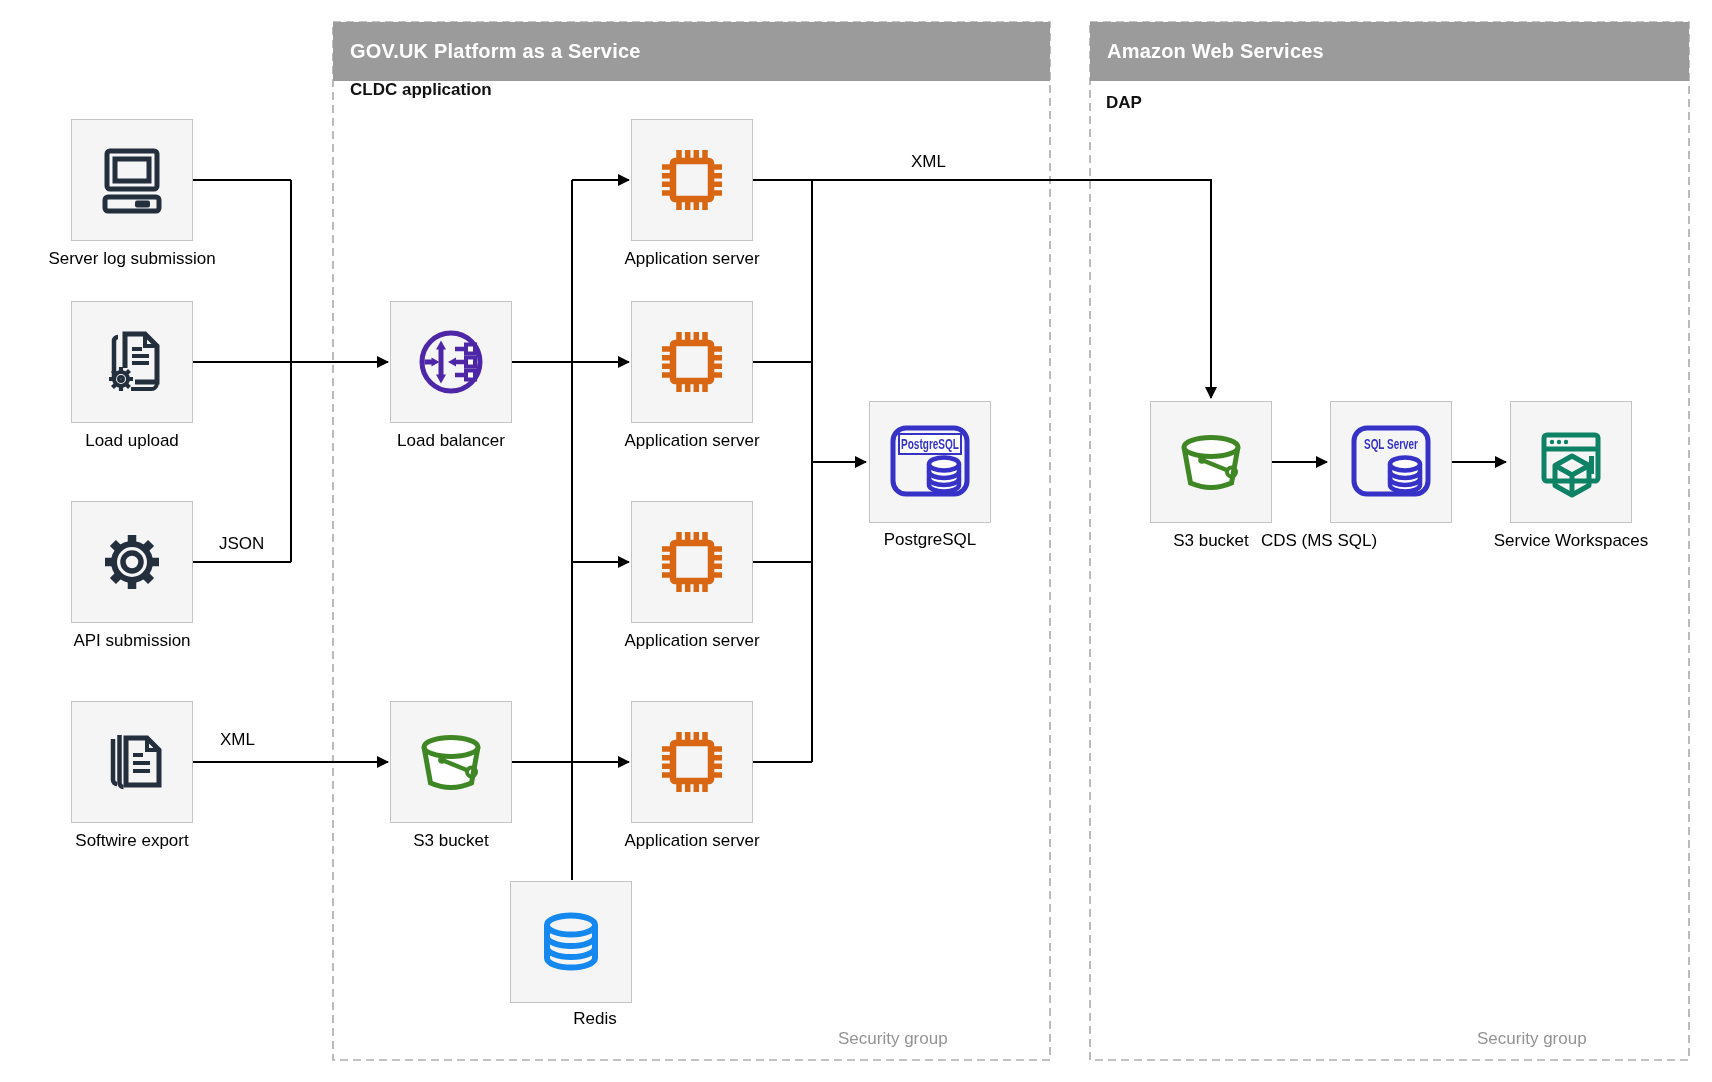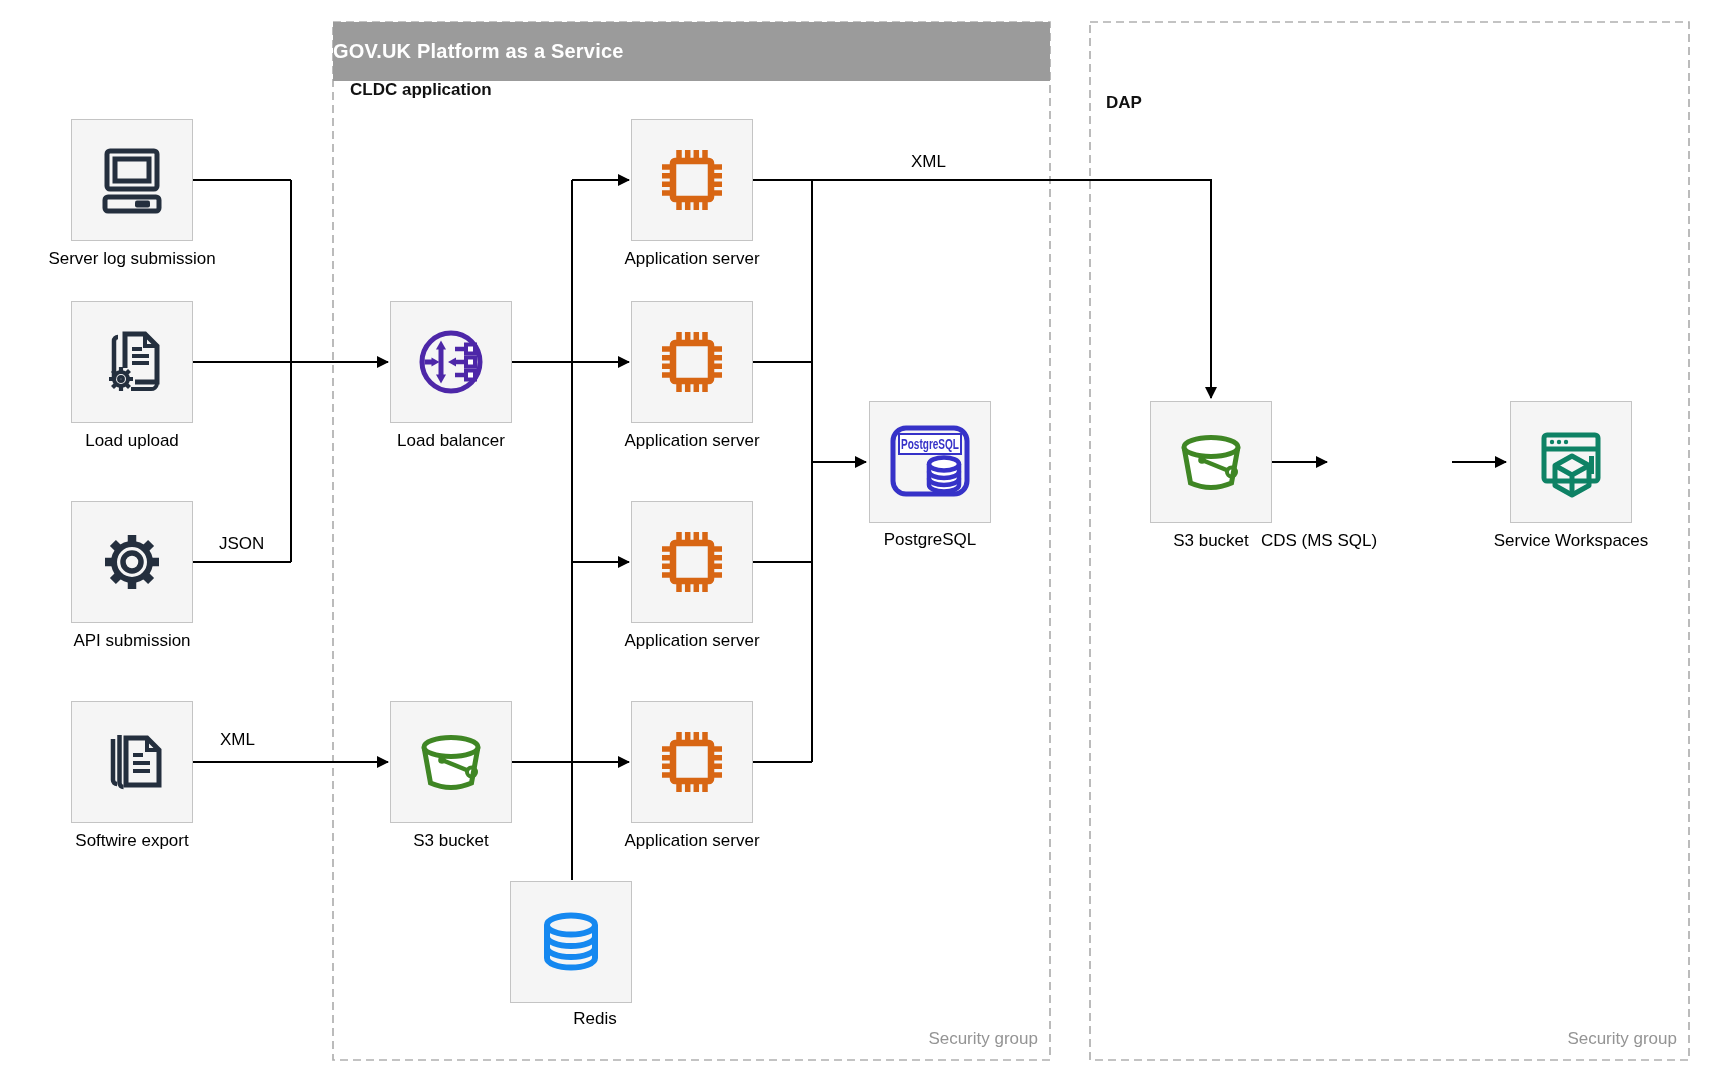--- a/index.html
+++ b/index.html
@@ -4,24 +4,24 @@
 <style>
   html,body{margin:0;padding:0;background:#ffffff;}
   body{width:1712px;height:1082px;overflow:hidden;
        font-family:"Liberation Sans","DejaVu Sans",sans-serif;}
   .diagram{position:relative;width:1712px;height:1082px;background:#fff;}
 
   
   #edge-layer{position:absolute;left:0;top:0;z-index:1;}
   .group-header{position:absolute;z-index:2;height:59px;line-height:59px;
       background:var(--header-gray);color:#fff;font-size:20px;font-weight:bold;
-      box-sizing:border-box;letter-spacing:.2px;}
+      padding-left:17px;box-sizing:border-box;letter-spacing:.2px;}
   .group-sublabel{position:absolute;z-index:2;font-size:17px;font-weight:bold;color:#111;}
   .security-label{position:absolute;z-index:2;font-size:17px;color:var(--muted-text);
-      width:200px;text-align:right;}
+      width:200px;text-align:left;}
 
   .node{position:absolute;z-index:3;width:122px;height:122px;box-sizing:border-box;
       background:var(--box-fill);border:1.5px solid var(--box-border);
       display:flex;align-items:center;justify-content:center;}
   .node-label{position:absolute;z-index:3;width:240px;text-align:center;
       font-size:17px;color:#000;}
   .edge-label{position:absolute;z-index:3;font-size:17px;color:#000;}
 
   
   .edge{stroke:#000;stroke-width:2;fill:none;}
@@ -107,20 +107,23 @@
       <path class="edge" d="M1452 462 H1506" marker-end="url(#arrow)"></path>
     </g>
   </svg>
 
   <div class="group-header" style="left:333px;top:22px;width:717px">
     <span>GOV.UK Platform as a Service</span>
   </div>
   <div class="group-sublabel" style="left:350px;top:80px">CLDC application</div>
   <div class="security-label" style="left:838px;top:1029px">Security group</div>
 
+  <div class="group-header" style="left:1090px;top:22px;width:599px">
+    <span>Amazon Web Services</span>
+  </div>
   <div class="group-sublabel" style="left:1106px;top:93px">DAP</div>
   <div class="security-label" style="left:1477px;top:1029px">Security group</div>
 
   <div class="edge-label" style="left:219px;top:534px">JSON</div>
   <div class="edge-label" style="left:220px;top:730px">XML</div>
   <div class="edge-label" style="left:911px;top:152px">XML</div>
 
   <div class="node" style="left:71px;top:119px">
     <svg width="80" height="80" viewBox="0 0 80 80">
       <rect class="st-navy" stroke-width="5" x="15" y="11" width="50" height="38" rx="3"></rect>
@@ -265,20 +268,30 @@
     <svg width="80" height="80" viewBox="0 0 80 80">
       <path class="st-green wh" stroke-width="5" d="M13 25 L19.5 61 Q40 70 60.5 61 L67 25"></path>
       <ellipse class="st-green wh" stroke-width="5" cx="40" cy="25" rx="27" ry="9.5"></ellipse>
       <path class="st-green" stroke-width="4.5" d="M31 38 L58 49"></path>
       <circle class="fi-green" cx="31" cy="38" r="3.8"></circle>
       <circle class="st-green" stroke-width="4" cx="60.5" cy="50" r="4.5"></circle>
     </svg>
   </div>
   <div class="node-label" style="left:1091px;top:531px">S3 bucket</div>
 
+  <div class="node" style="left:1330px;top:401px">
+    <svg width="88" height="88" viewBox="0 0 88 88">
+      <rect class="st-indigo" stroke-width="5" x="7" y="10" width="74" height="66" rx="13"></rect>
+      <path class="st-indigo wh" stroke-width="4.5" d="M43 46 v21 a15 6.5 0 0 0 30 0 V46" stroke-linejoin="round"></path>
+      <ellipse class="st-indigo wh" stroke-width="4.5" cx="58" cy="46" rx="15" ry="6.5"></ellipse>
+      <path class="st-indigo" stroke-width="4.5" d="M43 53.5 a15 6.5 0 0 0 30 0"></path>
+      <path class="st-indigo" stroke-width="4.5" d="M43 60.5 a15 6.5 0 0 0 30 0"></path>
+      <text class="icon-text fi-indigo" x="44" y="31" text-anchor="middle" font-size="14" textLength="54" lengthAdjust="spacingAndGlyphs">SQL Server</text>
+    </svg>
+  </div>
   <div class="node-label" style="left:1199px;top:531px">CDS (MS SQL)</div>
 
   <div class="node" style="left:1510px;top:401px">
     <svg width="80" height="80" viewBox="0 0 80 80">
       <rect class="st-teal" stroke-width="5" x="13" y="13" width="54" height="46" rx="3"></rect>
       <path class="st-teal" stroke-width="5" d="M13 27 h54"></path>
       <circle class="fi-teal" cx="21" cy="20" r="2.2"></circle>
       <circle class="fi-teal" cx="28" cy="20" r="2.2"></circle>
       <circle class="fi-teal" cx="35" cy="20" r="2.2"></circle>
       <path class="st-teal" stroke-width="5" d="M60.5 34 V52"></path>

